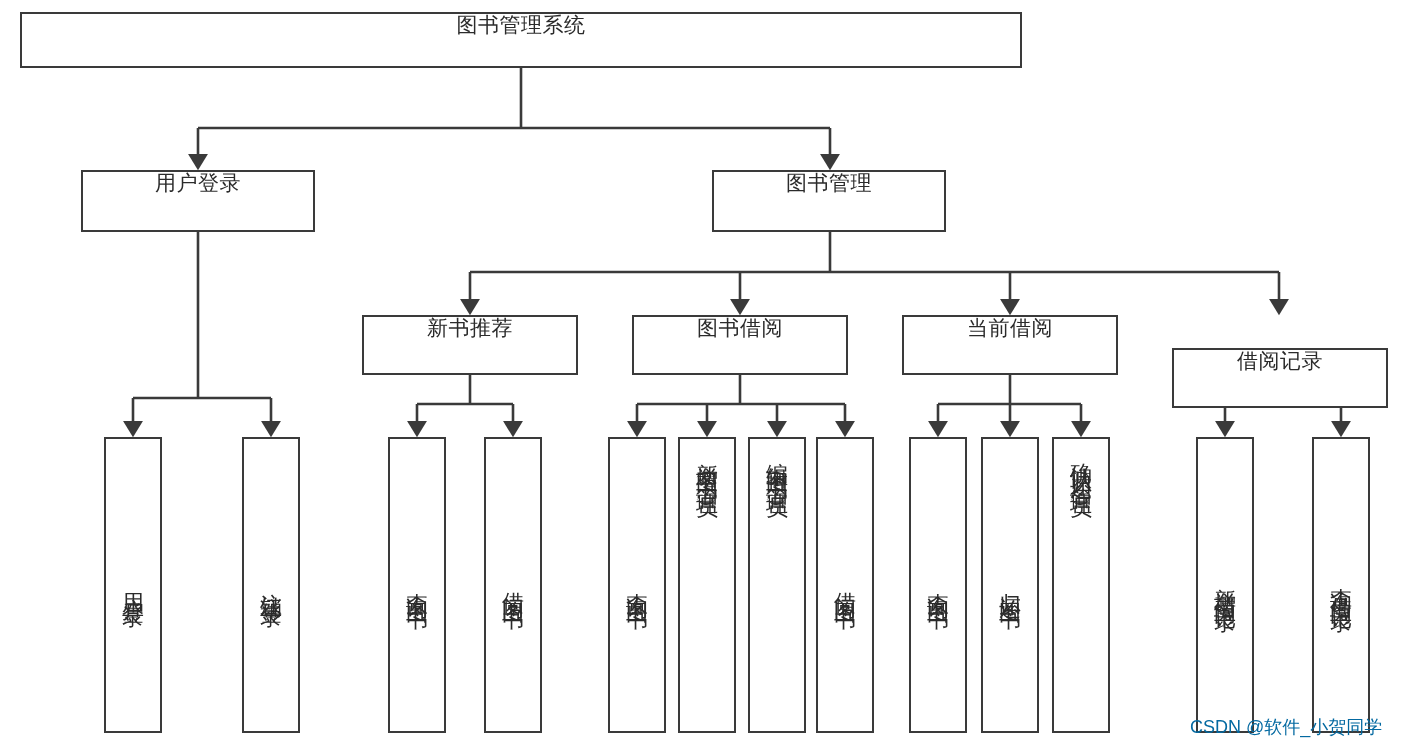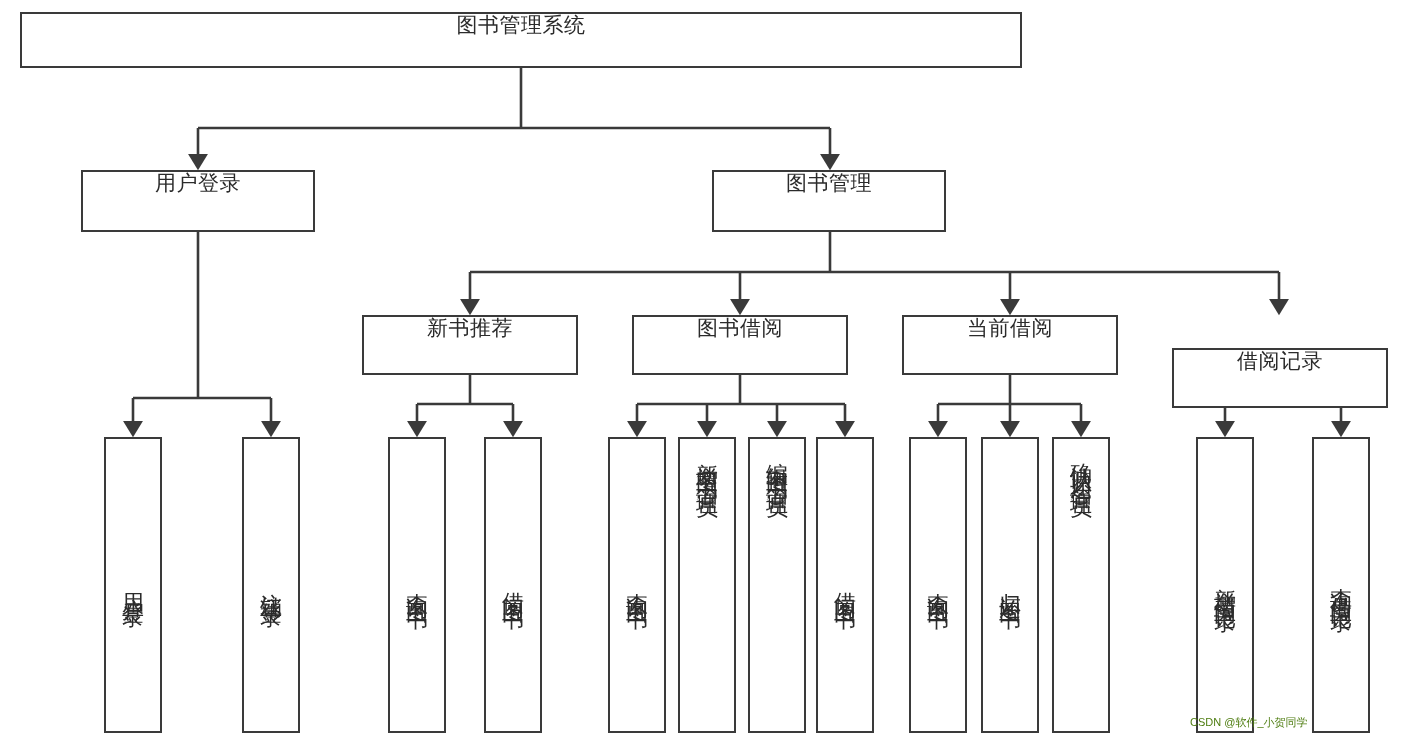--- a/index.html
+++ b/index.html
@@ -57,22 +57,22 @@
     letter-spacing: 5px;
     line-height: 1;
     white-space: nowrap;
   }
   .node.vert.center {
     align-items: center;
     padding-top: 0;
   }
   .watermark {
     position: absolute;
-    font-size: 11px;
-    color: #4d7c0f;
+    font-size: 18px;
+    color: #0369a1;
     white-space: nowrap;
     user-select: none;
   }
 </style>
 </head>
 <body>
 
 <div id="canvas">
 
   <svg class="edges" viewBox="0 0 1405 747" xmlns="http://www.w3.org/2000/svg">

